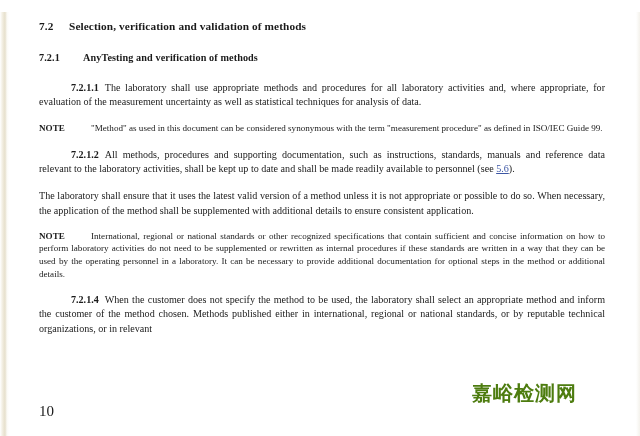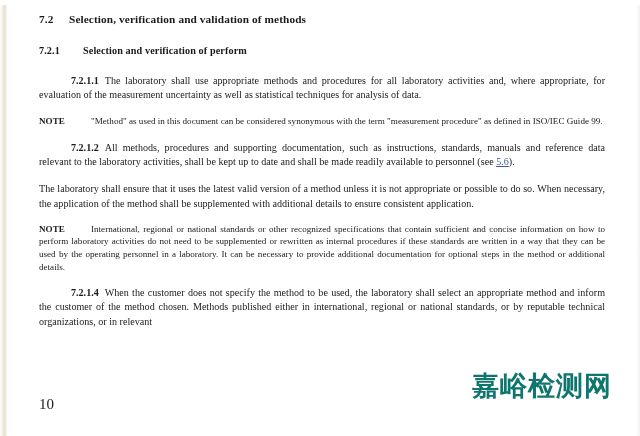--- a/index.html
+++ b/index.html
@@ -37,21 +37,21 @@
     top: 0;
     width: 4px;
     height: 436px;
     background: linear-gradient(to left, #f4f2ec 0px, #ffffff 4px);
     pointer-events: none;
   }
 
   .page {
     position: absolute;
     left: 0;
-    top: 5px;
+    top: 12px;
     width: 640px;
     height: 324px;
     box-sizing: border-box;
     padding: 0;
   }
 
   .content {
     position: absolute;
     left: 39px;
     top: 7px;
@@ -147,24 +147,24 @@
     width: 168px;
     height: 62px;
     pointer-events: none;
     user-select: none;
   }
   .wm-cn {
     position: absolute;
     left: 2px;
     top: 0px;
     font-family: "DejaVu Sans", sans-serif;
-    font-size: 27px;
+    font-size: 20px;
     line-height: 30px;
     font-weight: bold;
-    color: #0f766e;
+    color: #4d7c0f;
     letter-spacing: 1px;
     white-space: nowrap;
   }
   .wm-en {
     position: absolute;
     left: 4px;
     top: 33px;
     font-family: "DejaVu Serif", serif;
     font-size: 15px;
     line-height: 22px;
@@ -182,21 +182,21 @@
   <div class="page-edge-left"></div>
   <div class="page-edge-right"></div>
 
   <div class="content">
 
     <h2 class="h2">
       <span class="num">7.2</span><span>Selection, verification and validation of methods</span>
     </h2>
 
     <h3 class="h3">
-      <span class="num">7.2.1</span><span>Selection and verification of perform</span>
+      <span class="num">7.2.1</span><span>AnyTesting and verification of methods</span>
     </h3>
 
     <p class="para">
       <span class="clause">7.2.1.1</span><span>The laboratory shall use appropriate methods and procedures for all laboratory activities and, where appropriate, for evaluation of the measurement uncertainty as well as statistical techniques for analysis of data.</span>
     </p>
 
     <p class="note">
       <span class="note-label">NOTE</span><span>"Method" as used in this document can be considered synonymous with the term "measurement procedure" as defined in ISO/IEC Guide 99.</span>
     </p>
 

